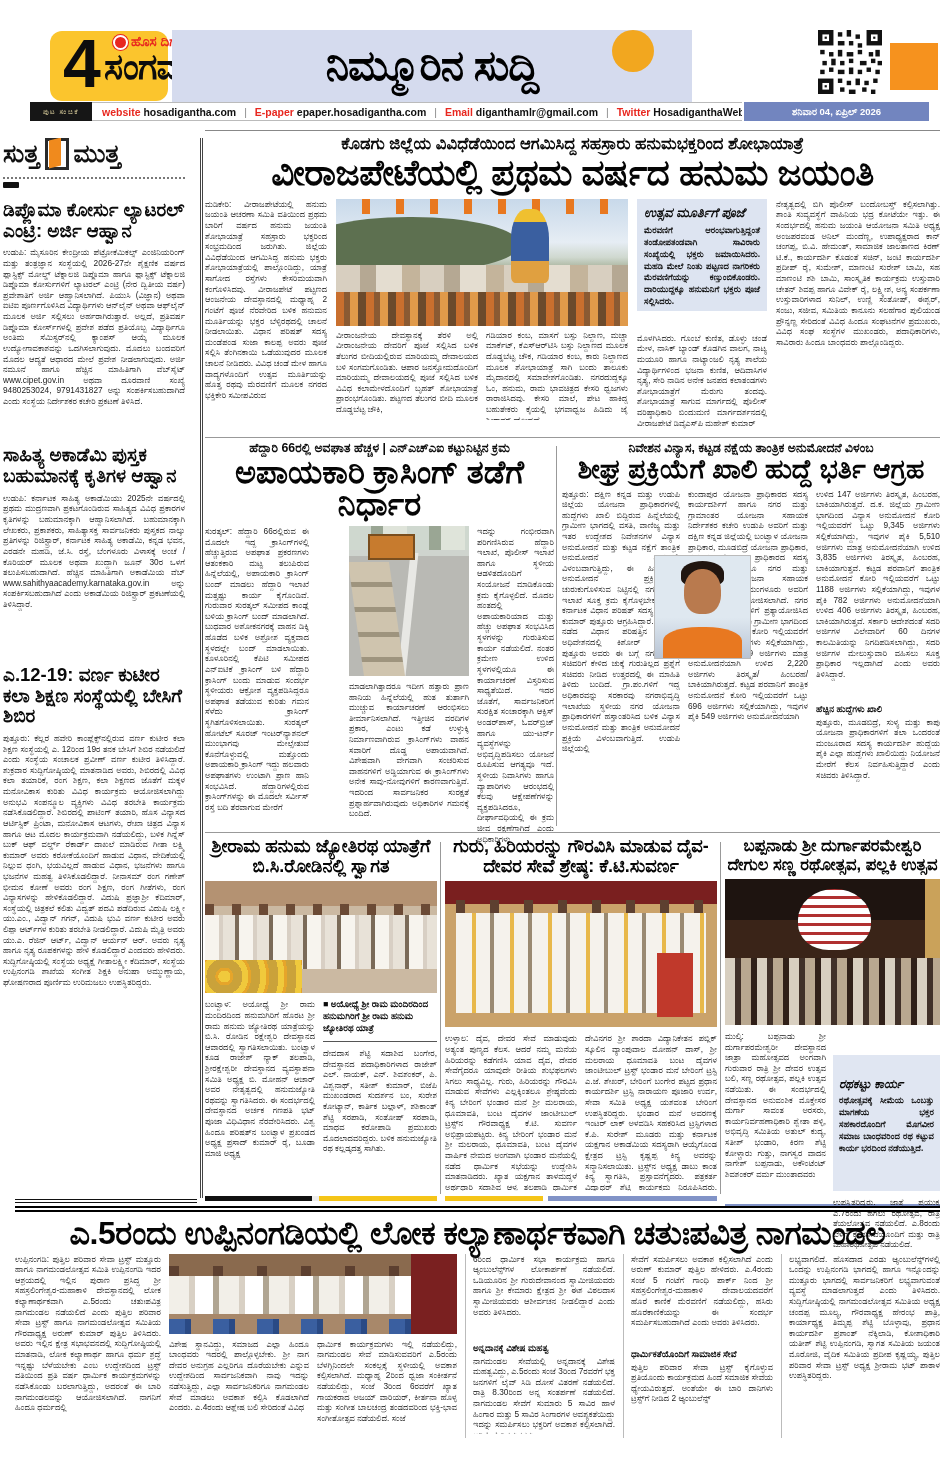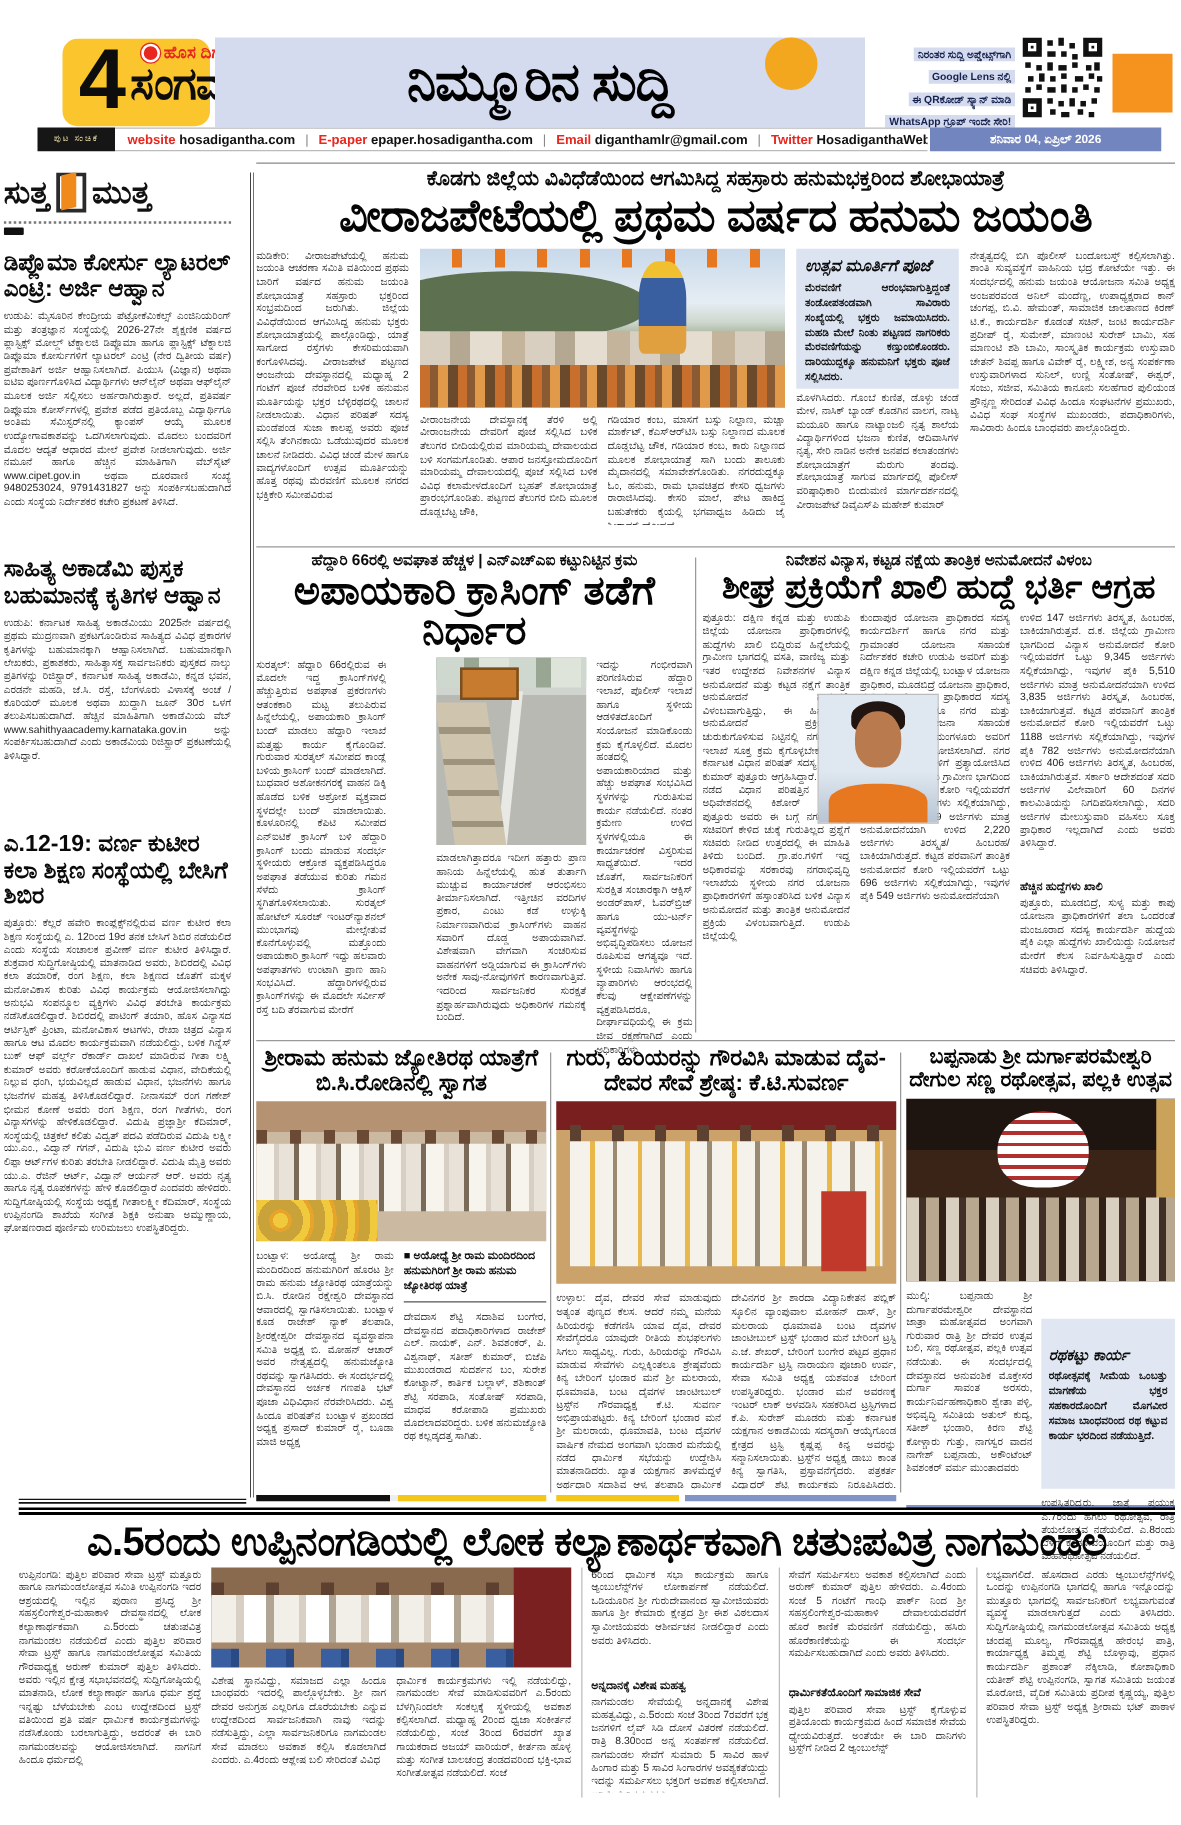--- a/index.html
+++ b/index.html
@@ -115,26 +115,20 @@
     <span class="brand-dot"></span>
     <span>ಹೊಸ ದಿಗಂತ</span>
   </div>
   <div class="abs m-edition">ಸಂಗಮ</div>
 
   <div class="abs m-banner">
     <div class="m-banner-dot"></div>
     <div class="m-title">ನಿಮ್ಮೂರಿನ ಸುದ್ದಿ</div>
   </div>
 
-  <div class="abs m-promo">
-    <span>ನಿರಂತರ ಸುದ್ದಿ ಅಪ್ಡೇಟ್ಸ್‌ಗಾಗಿ</span><br>
-    <span>Google Lens ನಲ್ಲಿ</span><br>
-    <span>ಈ QRಕೋಡ್ ಸ್ಕ್ಯಾನ್ ಮಾಡಿ</span><br>
-    <span>WhatsApp ಗ್ರೂಪ್ ಇಂದೇ ಸೇರಿ!</span>
-  </div>
 
   <div class="abs m-qr">
     <svg width="64" height="64" viewBox="0 0 29 29">
       <rect x="0" y="0" width="29" height="29" fill="#fff"></rect>
       <g fill="#111">
         <rect x="0" y="0" width="7" height="7"></rect>
           <rect x="22" y="0" width="7" height="7"></rect>
           <rect x="0" y="22" width="7" height="7"></rect>
         <rect x="9" y="1" width="2" height="2"></rect>
           <rect x="13" y="0" width="2" height="3"></rect>
@@ -239,21 +233,21 @@
         <div style="display:flex;gap:8px;margin-top:4px;">
           <div class="bt" style="width:142px;height:90px;">ವೀರಾಂಜನೇಯ ದೇವಸ್ಥಾನಕ್ಕೆ ತೆರಳಿ ಅಲ್ಲಿ ವೀರಾಂಜನೇಯ ದೇವರಿಗೆ ಪೂಜೆ ಸಲ್ಲಿಸಿದ ಬಳಿಕ ತೆಲುಗರ ಬೀದಿಯಲ್ಲಿರುವ ಮಾರಿಯಮ್ಮ ದೇವಾಲಯದ ಬಳಿ ಸಂಗಮಗೊಂಡಿತು. ಆಪಾರ ಜನಸ್ತೋಮದೊಂದಿಗೆ ಮಾರಿಯಮ್ಮ ದೇವಾಲಯದಲ್ಲಿ ಪೂಜೆ ಸಲ್ಲಿಸಿದ ಬಳಿಕ ವಿವಿಧ ಕಲಾಮೇಳದೊಂದಿಗೆ ಬೃಹತ್ ಶೋಭಾಯಾತ್ರೆ ಪ್ರಾರಂಭಗೊಂಡಿತು. ಪಟ್ಟಣದ ತೆಲುಗರ ಬೀದಿ ಮೂಲಕ ದೊಡ್ಡಬೆಟ್ಟ ಚೌಕಿ,</div>
           <div class="bt" style="width:142px;height:90px;">ಗಡಿಯಾರ ಕಂಬ, ಮಾಸಗೆ ಬಸ್ಸು ನಿಲ್ದಾಣ, ಮಚ್ಚಾ ಮಾರ್ಕೆಟ್, ಕೆಎಸ್‌ಆರ್‌ಟಿಸಿ ಬಸ್ಸು ನಿಲ್ದಾಣದ ಮೂಲಕ ದೊಡ್ಡಬೆಟ್ಟ ಚೌಕ, ಗಡಿಯಾರ ಕಂಬ, ಕಾರು ನಿಲ್ದಾಣದ ಮೂಲಕ ಶೋಭಾಯಾತ್ರೆ ಸಾಗಿ ಬಂದು ತಾಲೂಕು ಮೈದಾನದಲ್ಲಿ ಸಮಾವೇಶಗೊಂಡಿತು. ನಗರದುದ್ದಕ್ಕೂ ಓಂ, ಹನುಮ, ರಾಮ ಭಾವಚಿತ್ರದ ಕೇಸರಿ ಧ್ವಜಗಳು ರಾರಾಜಿಸಿದವು. ಕೇಸರಿ ಮಾಲೆ, ಪೇಟ ಹಾಕಿದ್ದ ಬಹುತೇಕರು ಕೈಯಲ್ಲಿ ಭಗವಾಧ್ವಜ ಹಿಡಿದು ಜೈ ಶ್ರೀರಾಮ್ ಘೋಷಣೆ</div>
         </div>
       </div>
       <div style="width:130px;">
         <div class="nbox" style="height:100px;">
           <h4>ಉತ್ಸವ ಮೂರ್ತಿಗೆ ಪೂಜೆ</h4>
           <p>ಮೆರವಣಿಗೆ ಆರಂಭವಾಗುತ್ತಿದ್ದಂತೆ ತಂಡೋಪತಂಡವಾಗಿ ಸಾವಿರಾರು ಸಂಖ್ಯೆಯಲ್ಲಿ ಭಕ್ತರು ಜಮಾಯಿಸಿದರು. ಮಹಡಿ ಮೇಲೆ ನಿಂತು ಪಟ್ಟಣದ ನಾಗರಿಕರು ಮೆರವಣಿಗೆಯನ್ನು ಕಣ್ತುಂಬಿಕೊಂಡರು. ದಾರಿಯುದ್ದಕ್ಕೂ ಹನುಮನಿಗೆ ಭಕ್ತರು ಪೂಜೆ ಸಲ್ಲಿಸಿದರು.</p>
         </div>
-        <div class="bt" style="height:104px;margin-top:2px;">ಮೊಳಗಿಸಿದರು. ಗೊಂಬೆ ಕುಣಿತ, ಡೊಳ್ಳು ಚಂಡೆ ಮೇಳ, ನಾಸಿಕ್ ಬ್ಯಾಂಡ್ ಕೊಡಗಿನ ವಾಲಗ, ನಾಟ್ಯ ಮಯೂರಿ ಹಾಗೂ ನಾಟ್ಯಾಂಜಲಿ ನೃತ್ಯ ಶಾಲೆಯ ವಿದ್ಯಾರ್ಥಿಗಳಿಂದ ಭಜನಾ ಕುಣಿತ, ಆದಿವಾಸಿಗಳ ನೃತ್ಯ, ಸೇರಿ ನಾಡಿನ ಅನೇಕ ಜನಪದ ಕಲಾತಂಡಗಳು ಶೋಭಾಯಾತ್ರೆಗೆ ಮೆರುಗು ತಂದವು. ಶೋಭಾಯಾತ್ರೆ ಸಾಗುವ ಮಾರ್ಗದಲ್ಲಿ ಪೊಲೀಸ್ ವರಿಷ್ಠಾಧಿಕಾರಿ ಬಿಂದುಮಣಿ ಮಾರ್ಗದರ್ಶನದಲ್ಲಿ ವೀರಾಜಪೇಟೆ ಡಿವೈಎಸ್‌ಪಿ ಮಹೇಶ್ ಕುಮಾರ್</div>
+        <div class="bt" style="height:104px;margin-top:22px;">ಮೊಳಗಿಸಿದರು. ಗೊಂಬೆ ಕುಣಿತ, ಡೊಳ್ಳು ಚಂಡೆ ಮೇಳ, ನಾಸಿಕ್ ಬ್ಯಾಂಡ್ ಕೊಡಗಿನ ವಾಲಗ, ನಾಟ್ಯ ಮಯೂರಿ ಹಾಗೂ ನಾಟ್ಯಾಂಜಲಿ ನೃತ್ಯ ಶಾಲೆಯ ವಿದ್ಯಾರ್ಥಿಗಳಿಂದ ಭಜನಾ ಕುಣಿತ, ಆದಿವಾಸಿಗಳ ನೃತ್ಯ, ಸೇರಿ ನಾಡಿನ ಅನೇಕ ಜನಪದ ಕಲಾತಂಡಗಳು ಶೋಭಾಯಾತ್ರೆಗೆ ಮೆರುಗು ತಂದವು. ಶೋಭಾಯಾತ್ರೆ ಸಾಗುವ ಮಾರ್ಗದಲ್ಲಿ ಪೊಲೀಸ್ ವರಿಷ್ಠಾಧಿಕಾರಿ ಬಿಂದುಮಣಿ ಮಾರ್ಗದರ್ಶನದಲ್ಲಿ ವೀರಾಜಪೇಟೆ ಡಿವೈಎಸ್‌ಪಿ ಮಹೇಶ್ ಕುಮಾರ್</div>
       </div>
       <div class="bt" style="flex:1;height:222px;">ನೇತೃತ್ವದಲ್ಲಿ ಬಿಗಿ ಪೊಲೀಸ್ ಬಂದೋಬಸ್ತ್ ಕಲ್ಪಿಸಲಾಗಿತ್ತು. ಶಾಂತಿ ಸುವ್ಯವಸ್ಥೆಗೆ ವಾಹಿನಿಯ ಭದ್ರ ಕೋಟೆಯೇ ಇತ್ತು. ಈ ಸಂದರ್ಭದಲ್ಲಿ ಹನುಮ ಜಯಂತಿ ಆಯೋಜನಾ ಸಮಿತಿ ಅಧ್ಯಕ್ಷ ಅಂಜಪರವಂಡ ಅನಿಲ್ ಮಂದೆಣ್ಣ, ಉಪಾಧ್ಯಕ್ಷರಾದ ಕಾನ್ ಚಂಗಪ್ಪ, ಬಿ.ವಿ. ಹೇಮಂತ್, ಸಾಮಾಜಿಕ ಜಾಲತಾಣದ ಕಿರಣ್ ಟಿ.ಕೆ., ಕಾರ್ಯದರ್ಶಿ ಕೊಡಂತೆ ಸಚಿನ್, ಜಂಟಿ ಕಾರ್ಯದರ್ಶಿ ಪ್ರದೀಪ್ ರೈ, ಸುಮೇಶ್, ಮಾಣಂಟಿ ಸುರೇಶ್ ಬಾಮಿ, ಸಹ ಮಾಣಂಟಿ ಶಶಿ ಬಾಮಿ, ಸಾಂಸ್ಕೃತಿಕ ಕಾರ್ಯಕ್ರಮ ಉಸ್ತುವಾರಿ ಚೇತನ್ ಶಿವಪ್ಪ ಹಾಗೂ ವಿವೇಕ್ ರೈ, ಲಕ್ಷ್ಮೀಶ, ಅನ್ಯ ಸಂಪರ್ಕಣಾ ಉಸ್ತುವಾರಿಗಳಾದ ಸುನಿಲ್, ಉಣ್ಣಿ ಸಂತೋಷ್, ಈಶ್ವರ್, ಸಂಜು, ಸಜೀವ, ಸಮಿತಿಯ ಕಾನೂನು ಸಲಹೆಗಾರ ಪುಲಿಯಂಡ ಪ್ರೌನ್ಸಣ್ಣ ಸೇರಿದಂತೆ ವಿವಿಧ ಹಿಂದೂ ಸಂಘಟನೆಗಳ ಪ್ರಮುಖರು, ವಿವಿಧ ಸಂಘ ಸಂಸ್ಥೆಗಳ ಮುಖಂಡರು, ಪದಾಧಿಕಾರಿಗಳು, ಸಾವಿರಾರು ಹಿಂದೂ ಬಾಂಧವರು ಪಾಲ್ಗೊಂಡಿದ್ದರು.</div>
     </div>
   </div>
 
   <div class="abs" style="left:205px;top:441px;width:349px;height:389px;">
     <div class="kicker" style="font-size:12.3px;">ಹೆದ್ದಾರಿ 66ರಲ್ಲಿ ಅವಘಾತ ಹೆಚ್ಚಳ | ಎನ್‌ಎಚ್‌ಎಐ ಕಟ್ಟುನಿಟ್ಟಿನ ಕ್ರಮ</div>
     <div class="head" style="font-size:32px;line-height:1;margin-top:1px;font-family:Liberation Serif, serif;">ಅಪಾಯಕಾರಿ ಕ್ರಾಸಿಂಗ್ ತಡೆಗೆ ನಿರ್ಧಾರ</div>
     <div style="display:flex;gap:8px;margin-top:6px;height:318px;">
       <div class="bt" style="width:104px;height:318px;">ಸುರತ್ಕಲ್: ಹೆದ್ದಾರಿ 66ರಲ್ಲಿರುವ ಈ ಮೊದಲೇ ಇದ್ದ ಕ್ರಾಸಿಂಗ್‌ಗಳಲ್ಲಿ ಹೆಚ್ಚುತ್ತಿರುವ ಅಪಘಾತ ಪ್ರಕರಣಗಳು ಆತಂಕಕಾರಿ ಮಟ್ಟ ತಲುಪಿರುವ ಹಿನ್ನೆಲೆಯಲ್ಲಿ, ಅಪಾಯಕಾರಿ ಕ್ರಾಸಿಂಗ್ ಬಂದ್ ಮಾಡಲು ಹೆದ್ದಾರಿ ಇಲಾಖೆ ಮತ್ತಷ್ಟು ಕಾರ್ಯ ಕೈಗೊಂಡಿವೆ. ಗುರುವಾರ ಸುರತ್ಕಲ್ ಸಮೀಪದ ಕಾಂಡ್ಲೆ ಬಳಿಯ ಕ್ರಾಸಿಂಗ್ ಬಂದ್ ಮಾಡಲಾಗಿದೆ. ಬುಧವಾರ ಅಶೋಕನಗರಕ್ಕೆ ವಾಹನ ಡಿಕ್ಕಿ ಹೊಡೆದ ಬಳಿಕ ಅಶ್ರೋಶ ವ್ಯಕ್ತವಾದ ಸ್ಥಳದಲ್ಲೇ ಬಂದ್ ಮಾಡಲಾಯಿತು. ಕೂಳೂರಿನಲ್ಲಿ ಕೆಪಿಟಿ ಸಮೀಪದ ಎನ್‌ಐಟಿಕೆ ಕ್ರಾಸಿಂಗ್ ಬಳಿ ಹೆದ್ದಾರಿ ಕ್ರಾಸಿಂಗ್ ಬಂದು ಮಾಡುವ ಸಂದರ್ಭ ಸ್ಥಳೀಯರು ಆಕ್ರೋಶ ವ್ಯಕ್ತಪಡಿಸಿದ್ದರೂ ಅಪಘಾತ ತಡೆಯುವ ಕುರಿತು ಗಮನ ಸೆಳೆದು ಕ್ರಾಸಿಂಗ್ ಸ್ಥಗಿತಗೊಳಿಸಲಾಯಿತು. ಸುರತ್ಕಲ್ ಹೋಟೆಲ್ ಸೂರಜ್ ಇಂಟರ್‌ನ್ಯಾಶನಲ್ ಮುಂಭಾಗವು ಮೇಲ್ಸೇತುವೆ ಕೊನೆಗೊಳ್ಳುವಲ್ಲಿ ಮತ್ತೊಂದು ಅಪಾಯಕಾರಿ ಕ್ರಾಸಿಂಗ್ ಇದ್ದು ಹಲವಾರು ಅಪಘಾತಗಳು ಉಂಟಾಗಿ ಪ್ರಾಣ ಹಾನಿ ಸಂಭವಿಸಿದೆ. ಹೆದ್ದಾರಿಗಳಲ್ಲಿರುವ ಕ್ರಾಸಿಂಗ್‌ಗಳನ್ನು ಈ ಮೊದಲೇ ಸರ್ವೀಸ್ ರಸ್ತೆ ಬದಿ ತೆರವಾಗುವ ಮೇರೆಗೆ</div>

